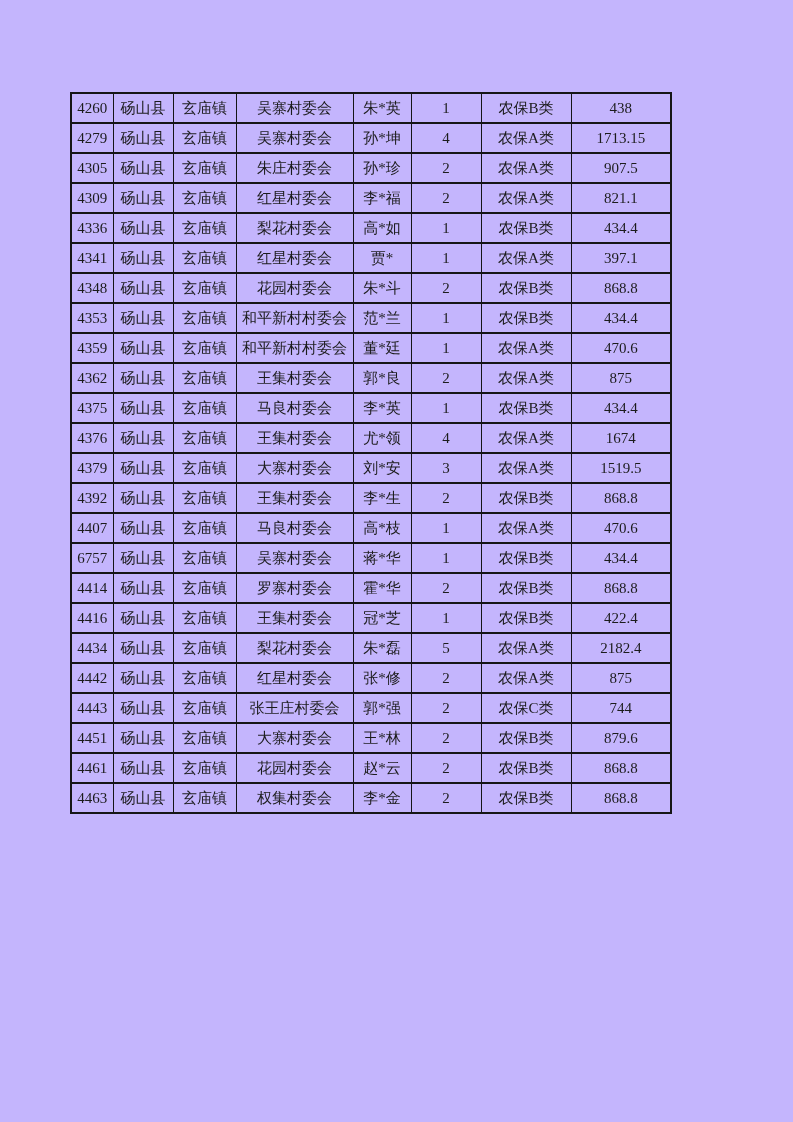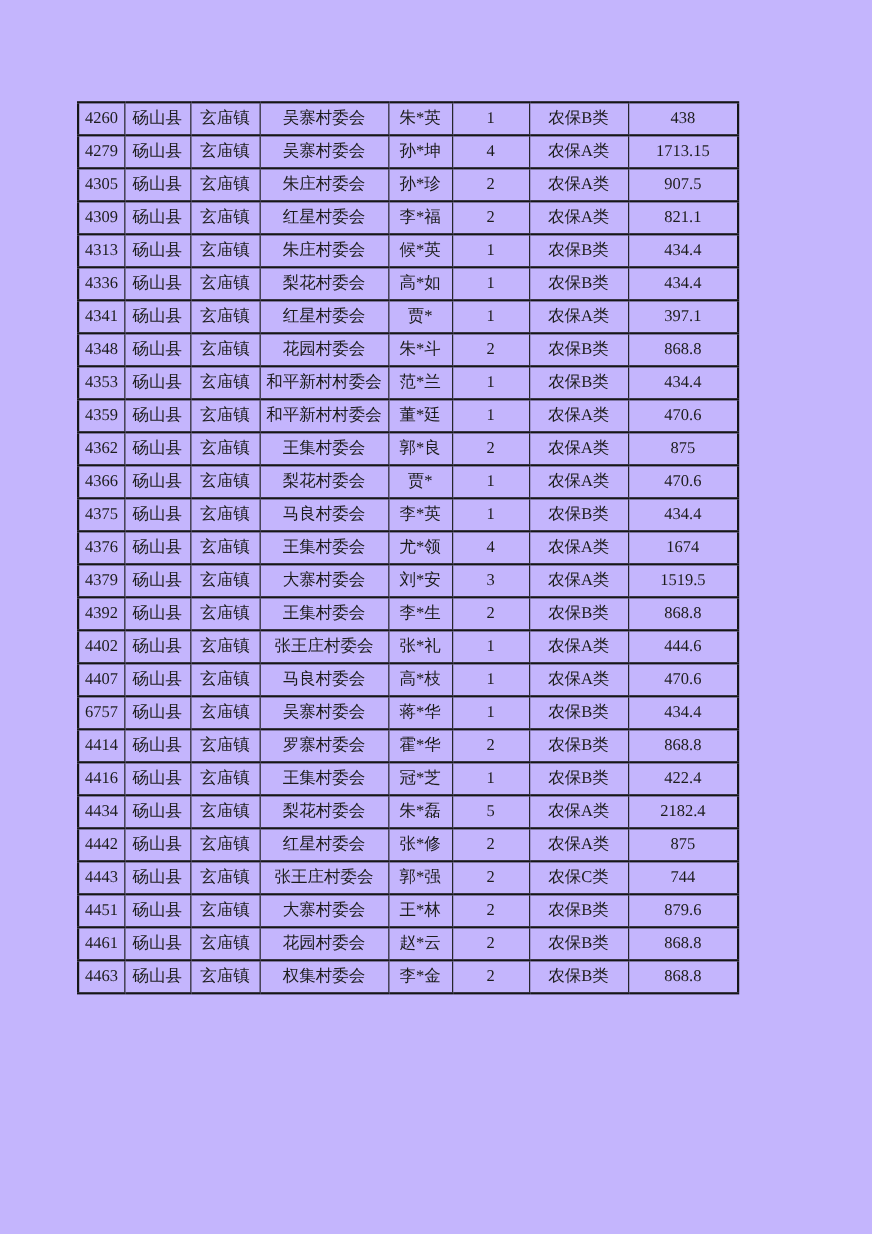--- a/index.html
+++ b/index.html
@@ -105,30 +105,20 @@
           <td>4309</td>
           <td>砀山县</td>
           <td>玄庙镇</td>
           <td>红星村委会</td>
           <td>李*福</td>
           <td>2</td>
           <td>农保A类</td>
           <td>821.1</td>
         </tr>
         <tr>
-          <td>4313</td>
-          <td>砀山县</td>
-          <td>玄庙镇</td>
-          <td>朱庄村委会</td>
-          <td>候*英</td>
-          <td>1</td>
-          <td>农保B类</td>
-          <td>434.4</td>
-        </tr>
-        <tr>
           <td>4336</td>
           <td>砀山县</td>
           <td>玄庙镇</td>
           <td>梨花村委会</td>
           <td>高*如</td>
           <td>1</td>
           <td>农保B类</td>
           <td>434.4</td>
         </tr>
         <tr>
@@ -173,30 +163,20 @@
         </tr>
         <tr>
           <td>4362</td>
           <td>砀山县</td>
           <td>玄庙镇</td>
           <td>王集村委会</td>
           <td>郭*良</td>
           <td>2</td>
           <td>农保A类</td>
           <td>875</td>
-        </tr>
-        <tr>
-          <td>4366</td>
-          <td>砀山县</td>
-          <td>玄庙镇</td>
-          <td>梨花村委会</td>
-          <td>贾*</td>
-          <td>1</td>
-          <td>农保A类</td>
-          <td>470.6</td>
         </tr>
         <tr>
           <td>4375</td>
           <td>砀山县</td>
           <td>玄庙镇</td>
           <td>马良村委会</td>
           <td>李*英</td>
           <td>1</td>
           <td>农保B类</td>
           <td>434.4</td>
@@ -223,30 +203,20 @@
         </tr>
         <tr>
           <td>4392</td>
           <td>砀山县</td>
           <td>玄庙镇</td>
           <td>王集村委会</td>
           <td>李*生</td>
           <td>2</td>
           <td>农保B类</td>
           <td>868.8</td>
-        </tr>
-        <tr>
-          <td>4402</td>
-          <td>砀山县</td>
-          <td>玄庙镇</td>
-          <td>张王庄村委会</td>
-          <td>张*礼</td>
-          <td>1</td>
-          <td>农保A类</td>
-          <td>444.6</td>
         </tr>
         <tr>
           <td>4407</td>
           <td>砀山县</td>
           <td>玄庙镇</td>
           <td>马良村委会</td>
           <td>高*枝</td>
           <td>1</td>
           <td>农保A类</td>
           <td>470.6</td>

